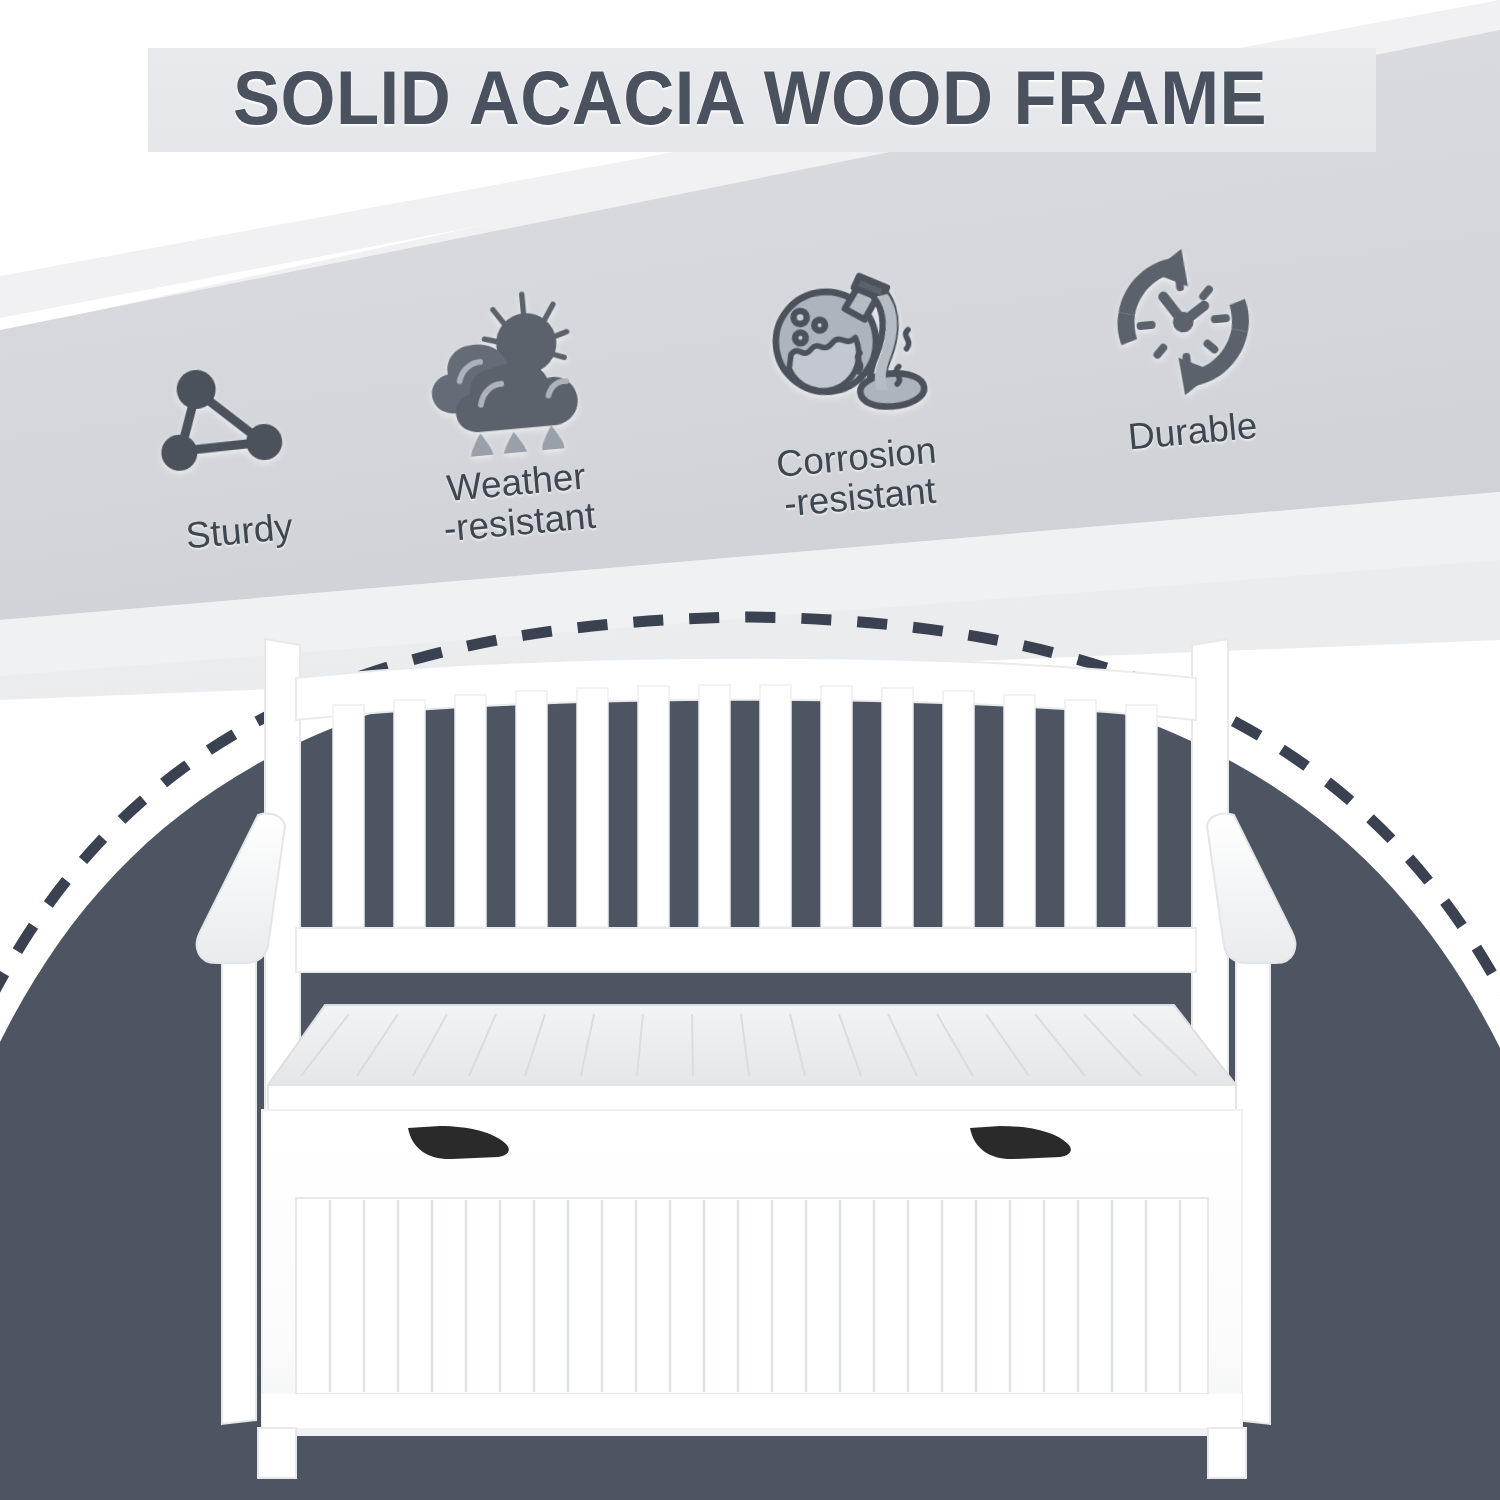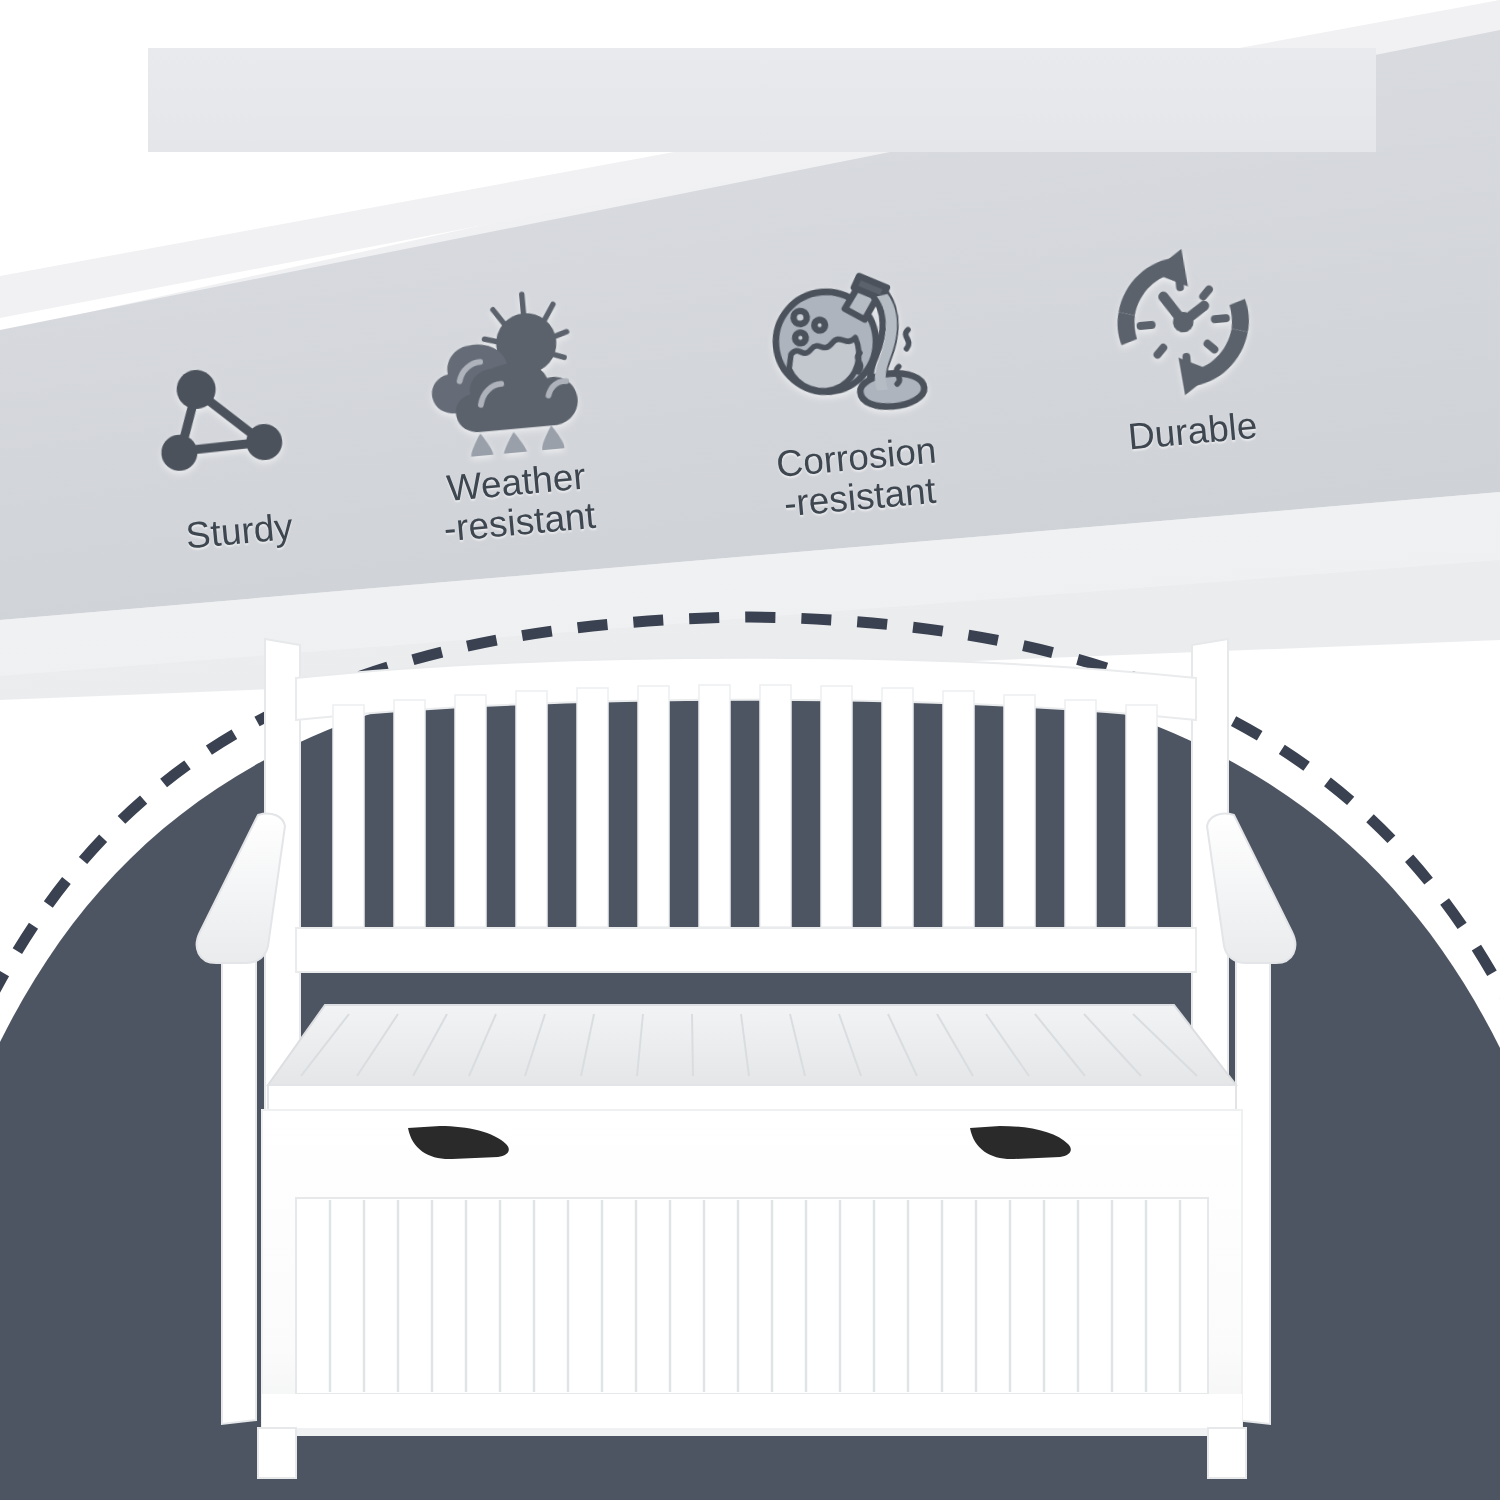--- a/index.html
+++ b/index.html
@@ -86,20 +86,23 @@
     <path d="M0,332 L1500,0 L1500,640 L0,700 Z" fill="url(#gBannerLight)"></path>
     <path d="M0,276 L1500,0 L1500,30 L0,318 Z" fill="#f1f1f3"></path>
 
     <path d="M0,330 L1500,30 L1500,492 L0,620 Z" fill="url(#gBannerGray)"></path>
 
     <path d="M0,620 L1500,492 L1500,560 L0,676 Z" fill="#f0f1f2" opacity="0.85"></path>
 
     <rect x="148" y="48" width="1228" height="104" fill="url(#gTitleStrip)"></rect>
   </svg>
 
+  <div id="title-wrap">
+    <div id="page-title">SOLID ACACIA WOOD FRAME</div>
+  </div>
 
   <svg id="product" viewBox="0 0 1500 1500">
     <defs>
       <linearGradient id="gSeat" x1="0" y1="0" x2="0" y2="1">
         <stop offset="0" stop-color="#f2f3f4"></stop>
         <stop offset="1" stop-color="#e4e6e8"></stop>
       </linearGradient>
       <linearGradient id="gBoxFront" x1="0" y1="0" x2="0" y2="1">
         <stop offset="0" stop-color="#ffffff"></stop>
         <stop offset="0.75" stop-color="#fbfbfb"></stop>

